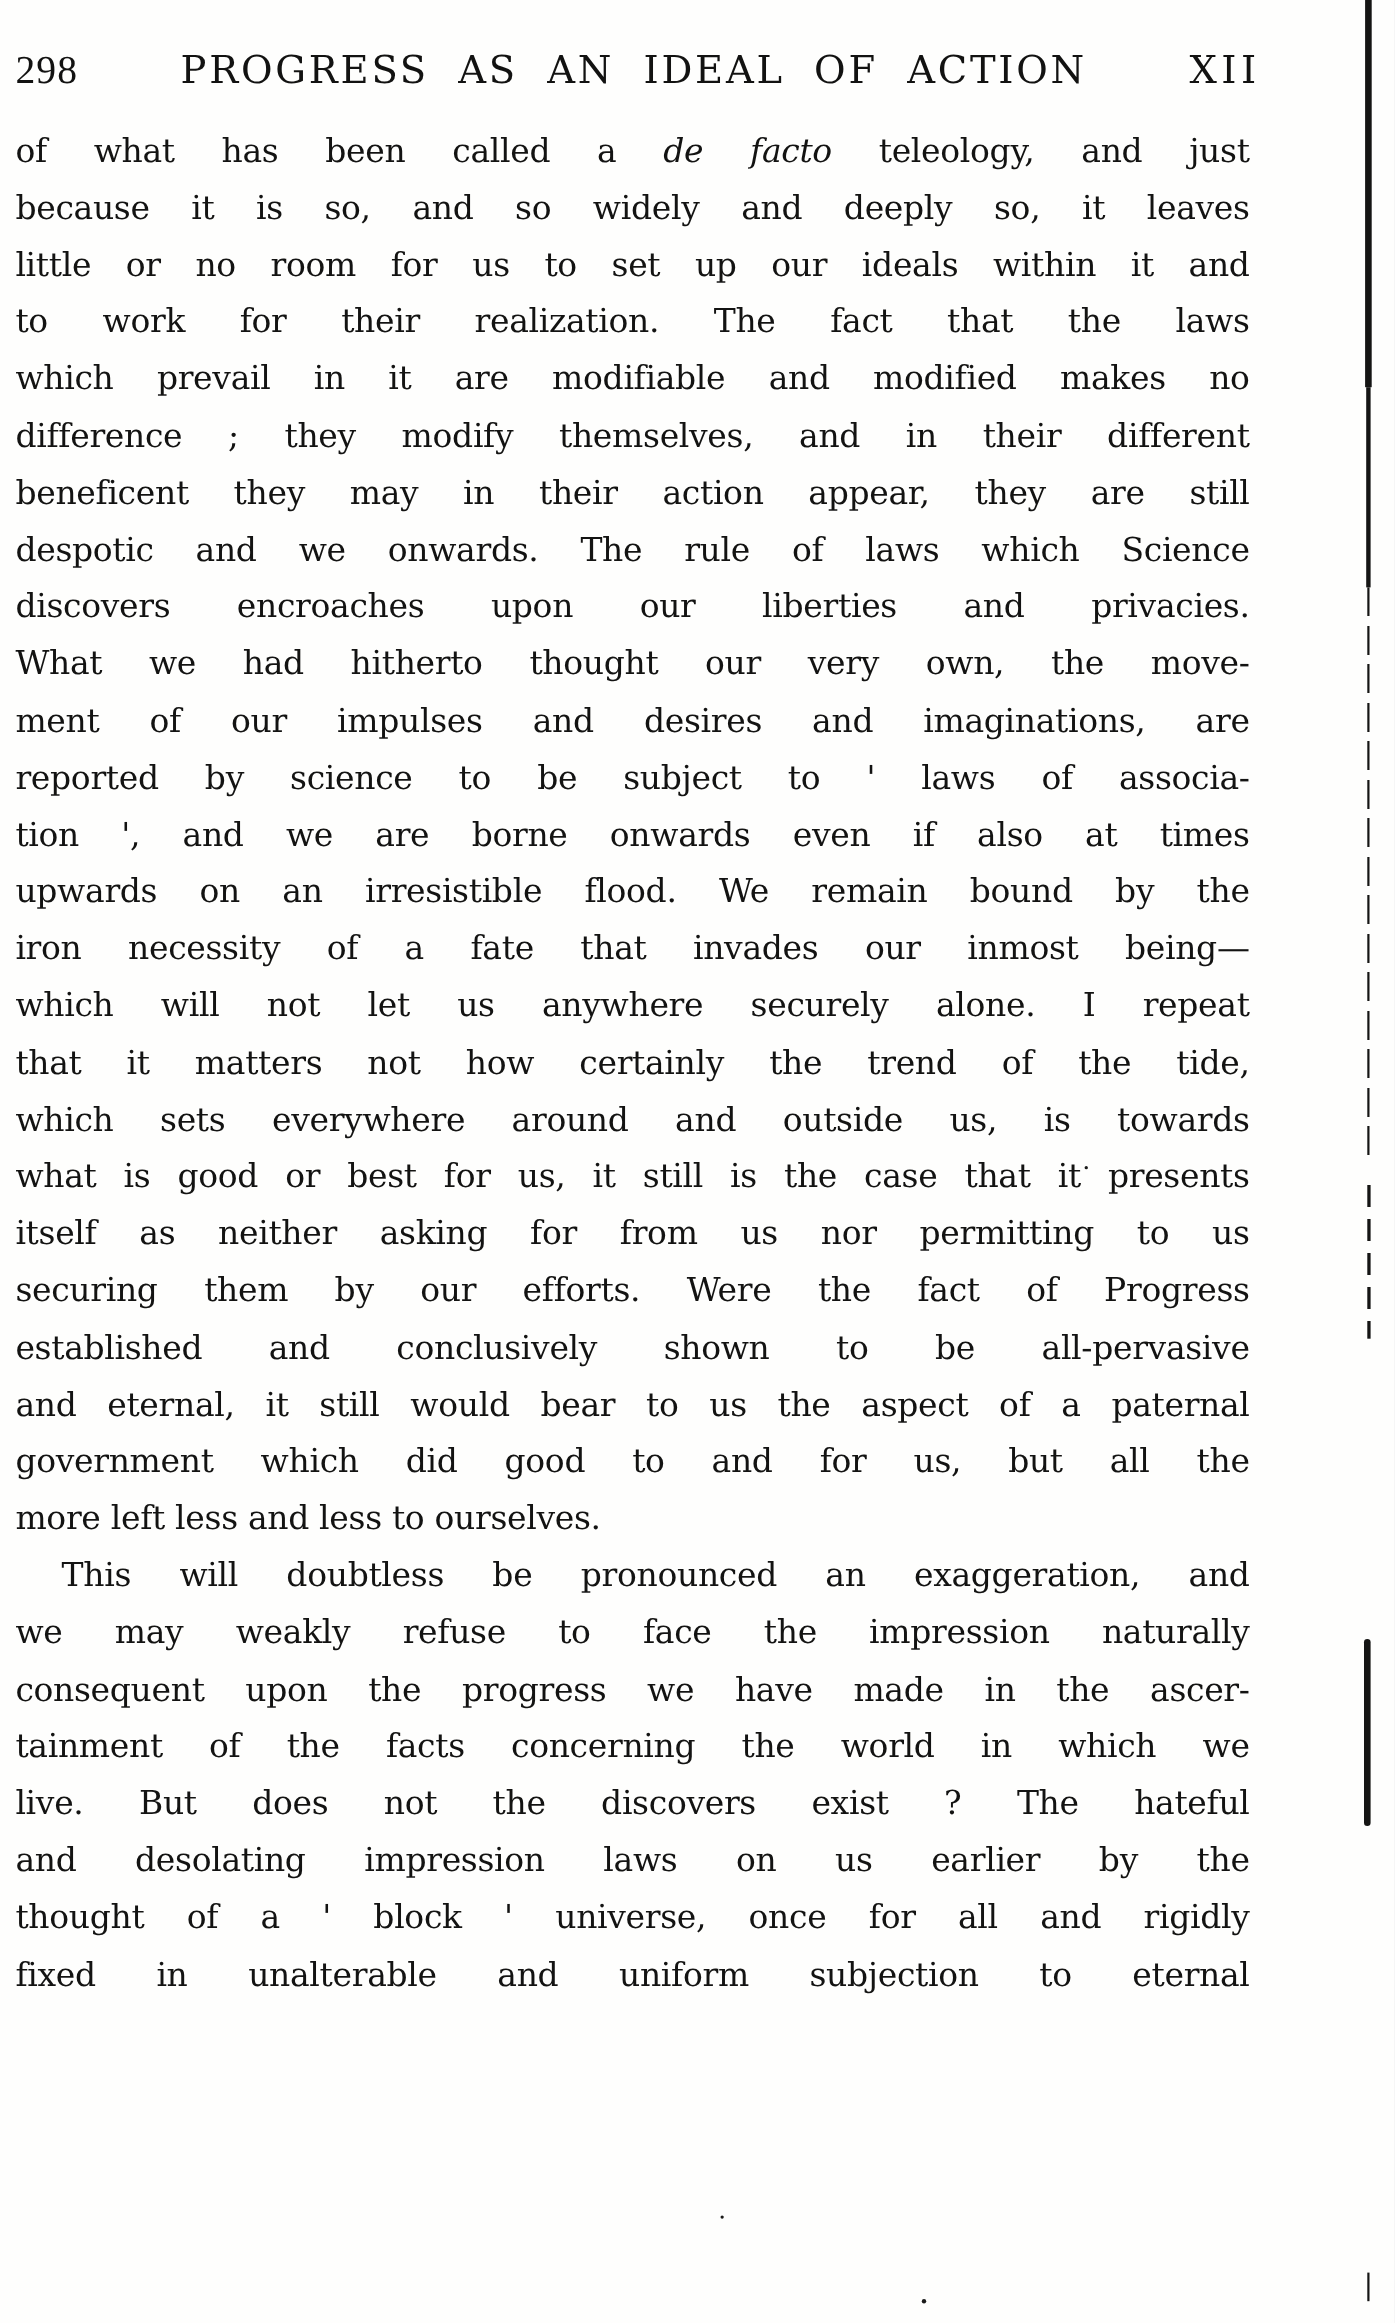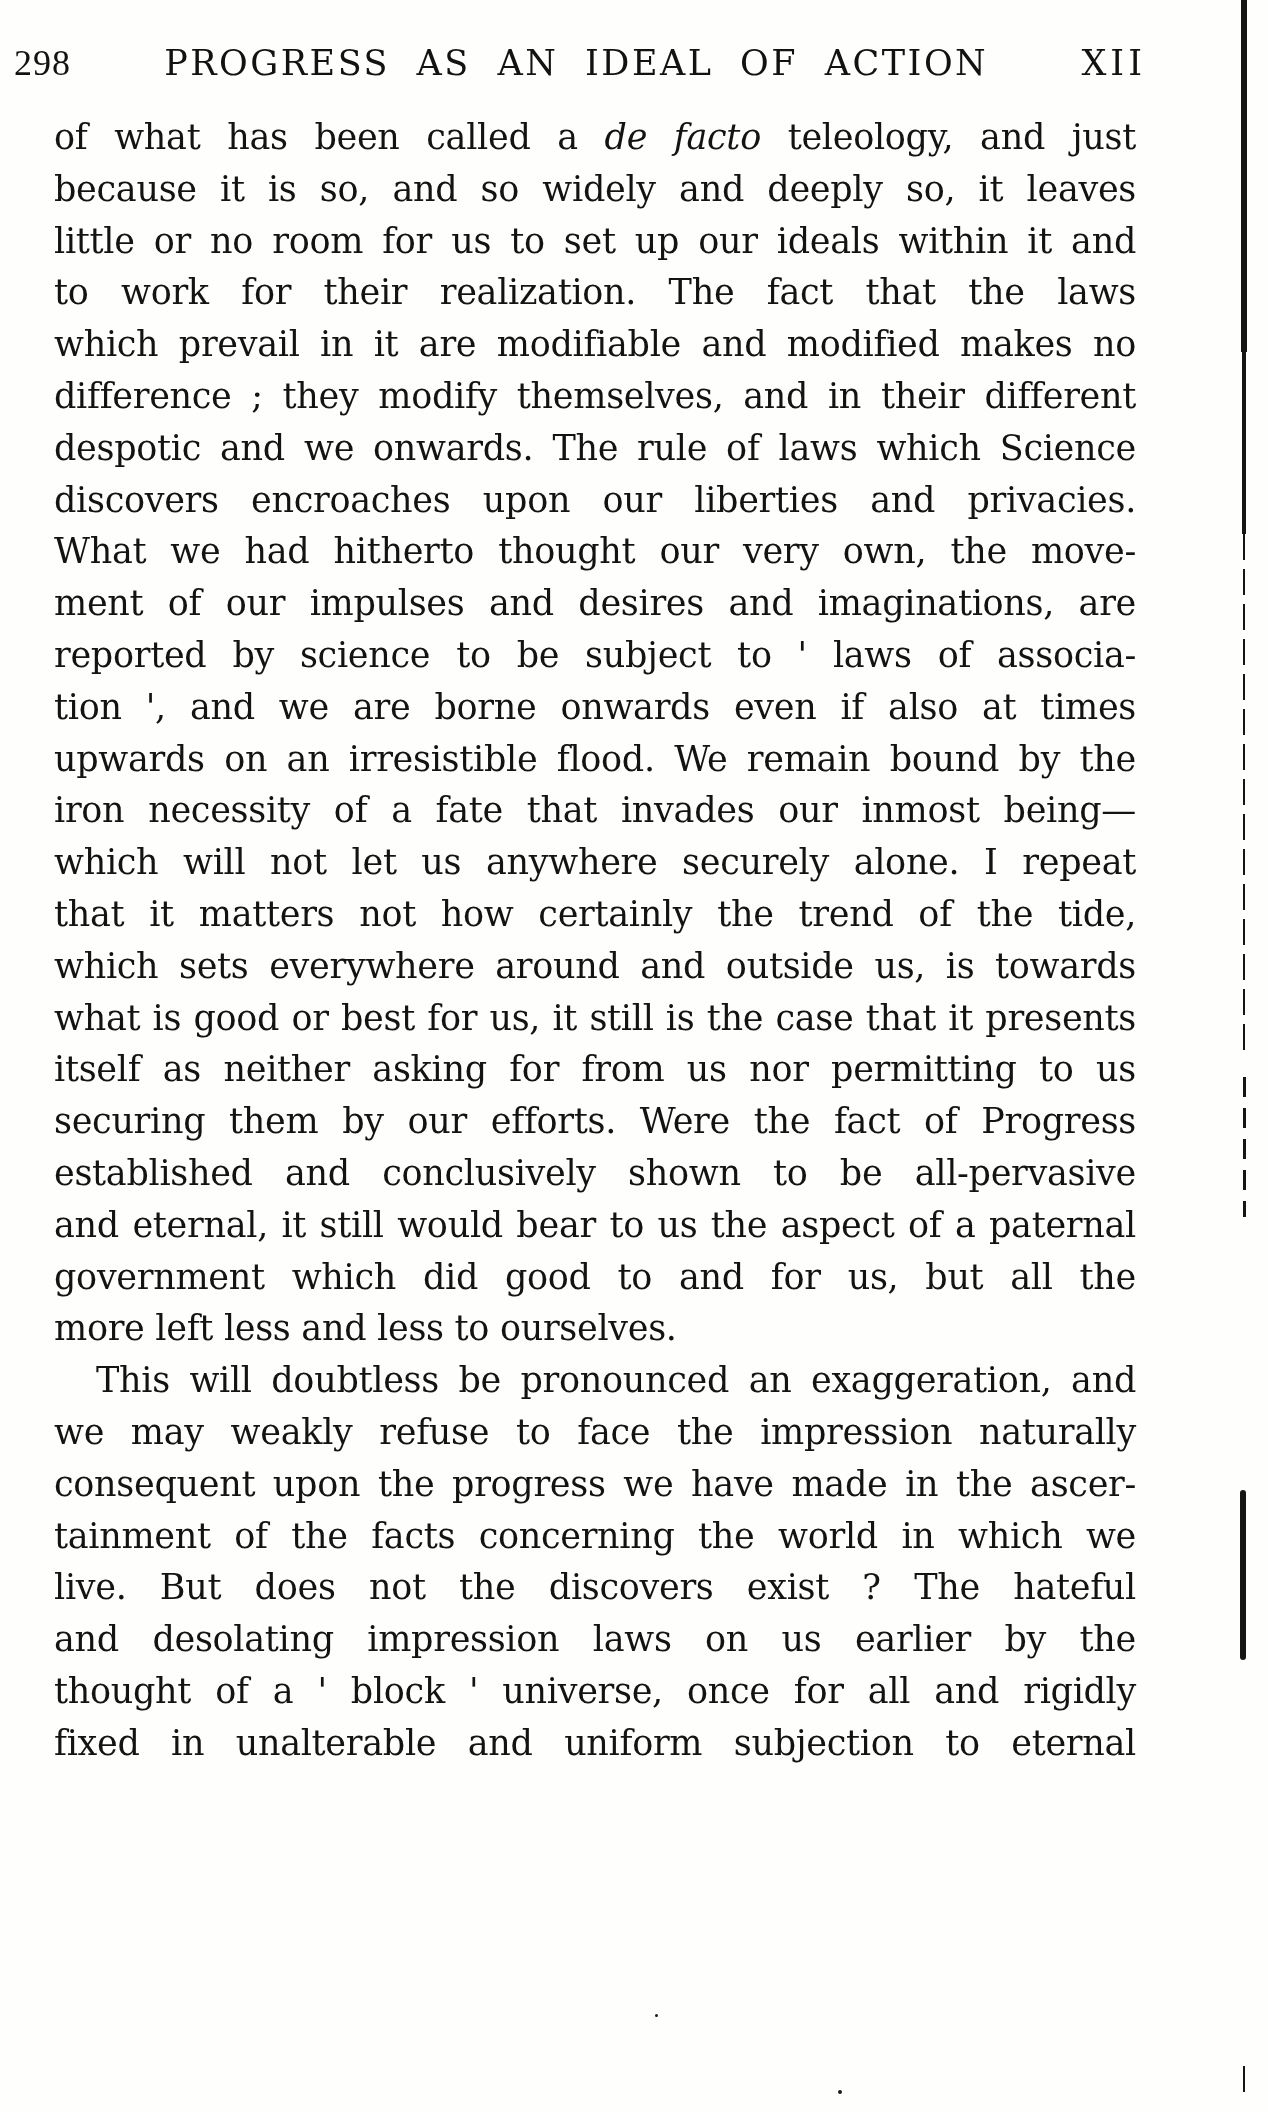--- a/index.html
+++ b/index.html
@@ -29,28 +29,27 @@
   .running-title { letter-spacing: 2.5px; word-spacing: 13px; }
   .chapter-numeral { letter-spacing: 4px; }
   
   .body-text {
     position: absolute;
     top: 112px;
     left: 14px;
     width: 1122px;
   }
   .line {
-    font-size: 35px;
+    font-size: 30px;
     line-height: 51.8px;
     letter-spacing: -0.3px;
     text-align: justify;
     text-align-last: justify;
     white-space: normal;
     color: #131312;
-    margin-left: 40px;
   }
   .line.flush-left { text-align-last: left; }
   .line.indent { padding-left: 42px; }
   .italic { font-style: italic; }
   
   .edge { position: absolute; background: #151514; }
   .e1 { left: 1241px; top: 0;      width: 6px; height: 352px; }
   .e2 { left: 1242px; top: 352px;  width: 4px; height: 182px; }
   .e3 { left: 1243px; top: 534px;  width: 2px; height: 522px;
         background: repeating-linear-gradient(180deg,#151514 0 26px,transparent 26px 35px); }
@@ -74,20 +73,21 @@
     <span class="chapter-numeral">XII</span>
   </header>
 
   <main class="body-text" id="body-text">
       <div class="line"><span>of what has been called a </span><span class="italic">de facto</span><span> teleology, and just</span></div>
       <div class="line"><span>because it is so, and so widely and deeply so, it leaves</span></div>
       <div class="line"><span>little or no room for us to set up our ideals within it and</span></div>
       <div class="line"><span>to work for their realization.  The fact that the laws</span></div>
       <div class="line"><span>which prevail in it are modifiable and modified makes no</span></div>
       <div class="line"><span>difference ;  they modify themselves, and in their different</span></div>
+      <div class="line"><span>beneficent they may in their action appear, they are still</span></div>
       <div class="line"><span>despotic and we onwards.  The rule of laws which Science</span></div>
       <div class="line"><span>discovers encroaches upon our liberties and privacies.</span></div>
       <div class="line"><span>What we had hitherto thought our very own, the move-</span></div>
       <div class="line"><span>ment of our impulses and desires and imaginations, are</span></div>
       <div class="line"><span>reported by science to be subject to ' laws of associa-</span></div>
       <div class="line"><span>tion ', and we are borne onwards even if also at times</span></div>
       <div class="line"><span>upwards on an irresistible flood.  We remain bound by the</span></div>
       <div class="line"><span>iron necessity of a fate that invades our inmost being—</span></div>
       <div class="line"><span>which will not let us anywhere securely alone.  I repeat</span></div>
       <div class="line"><span>that it matters not how certainly the trend of the tide,</span></div>

